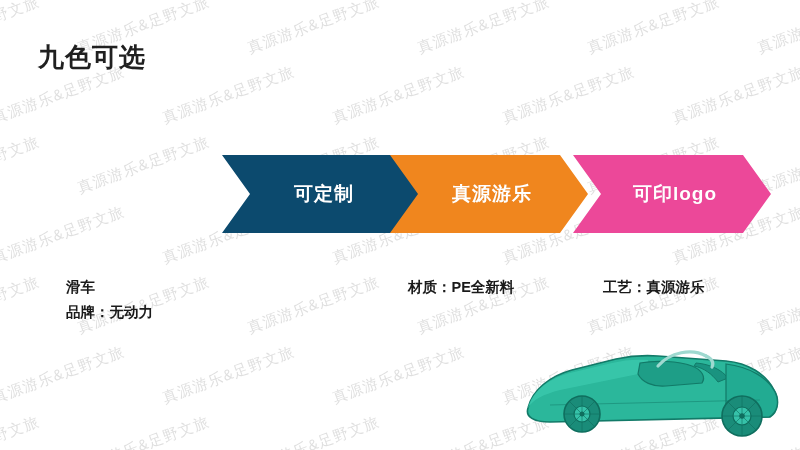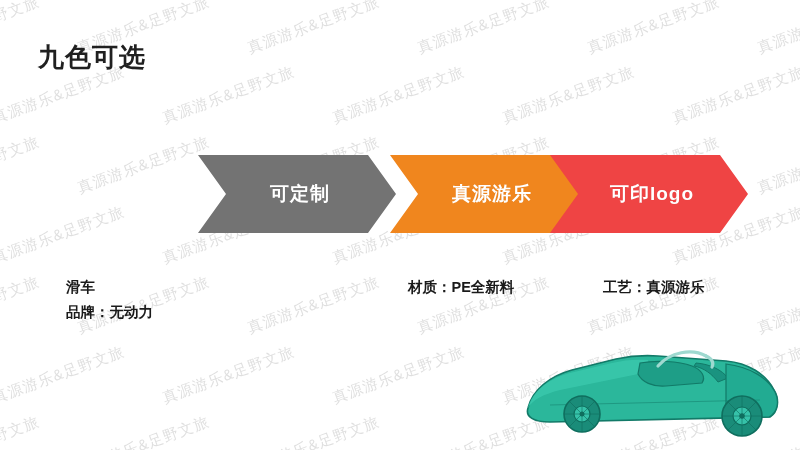--- a/index.html
+++ b/index.html
@@ -103,27 +103,27 @@
     height: 110px;
     z-index: 7;
   }
 </style>
 </head>
 <body>
 
 <div id="title">九色可选</div>
 
 <div id="chevron-row">
-  <div class="chevron" style="left:160px; width:198px; background:#737373;">
+  <div class="chevron" style="left:184px; width:198px; background:#0c4a6e;">
     <span class="lbl">可定制</span>
   </div>
   <div class="chevron" style="left:352px; width:198px; background:#F0861E;">
     <span class="lbl">真源游乐</span>
   </div>
-  <div class="chevron" style="left:512px; width:198px; background:#ef4444;">
+  <div class="chevron" style="left:535px; width:198px; background:#ec4899;">
     <span class="lbl">可印logo</span>
   </div>
 </div>
 
 <div id="caption-row">
   <div class="caption" style="left:28px;">
     <div>滑车</div>
     <div>品牌：无动力</div>
   </div>
   <div class="caption" style="left:370px;">

